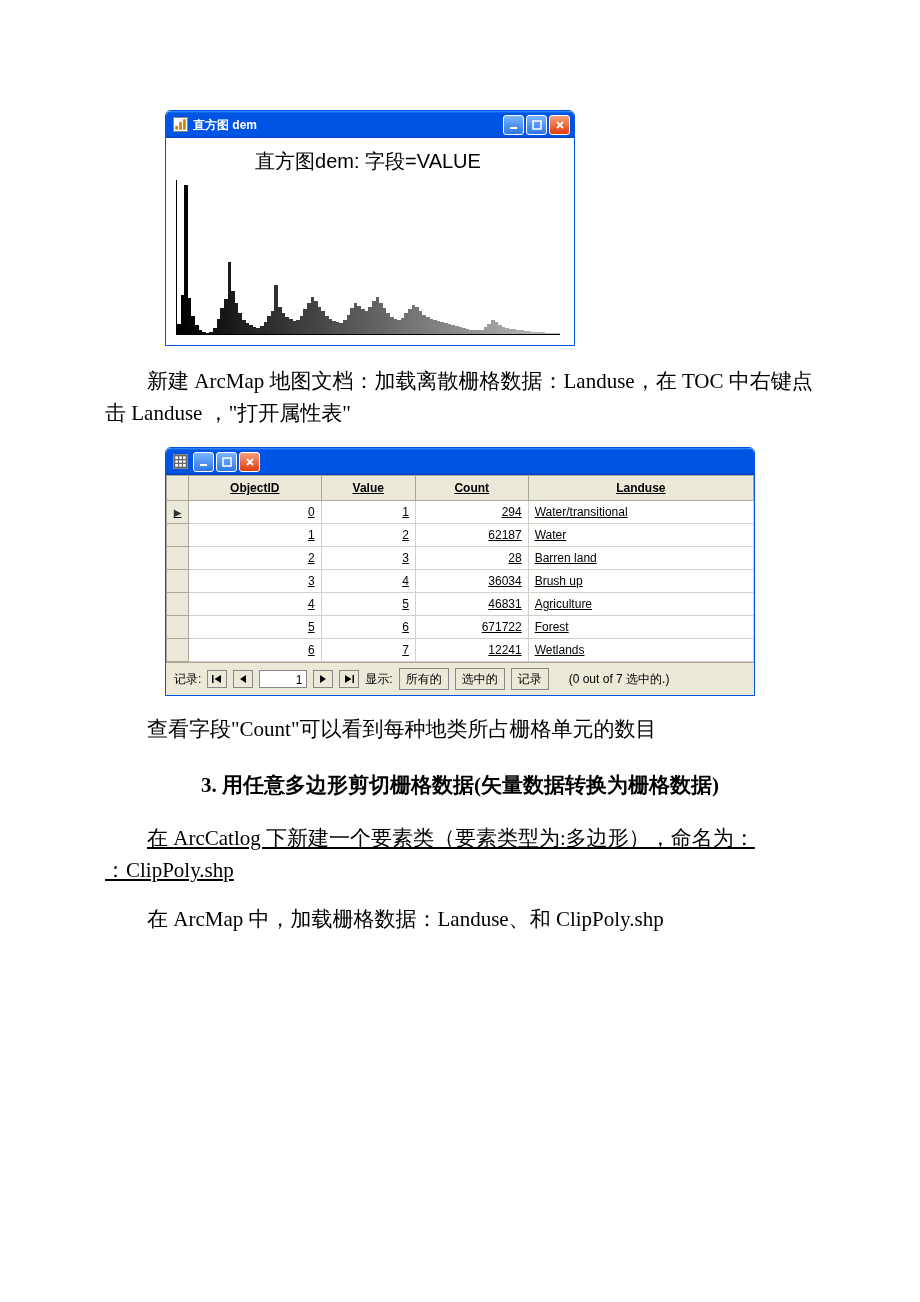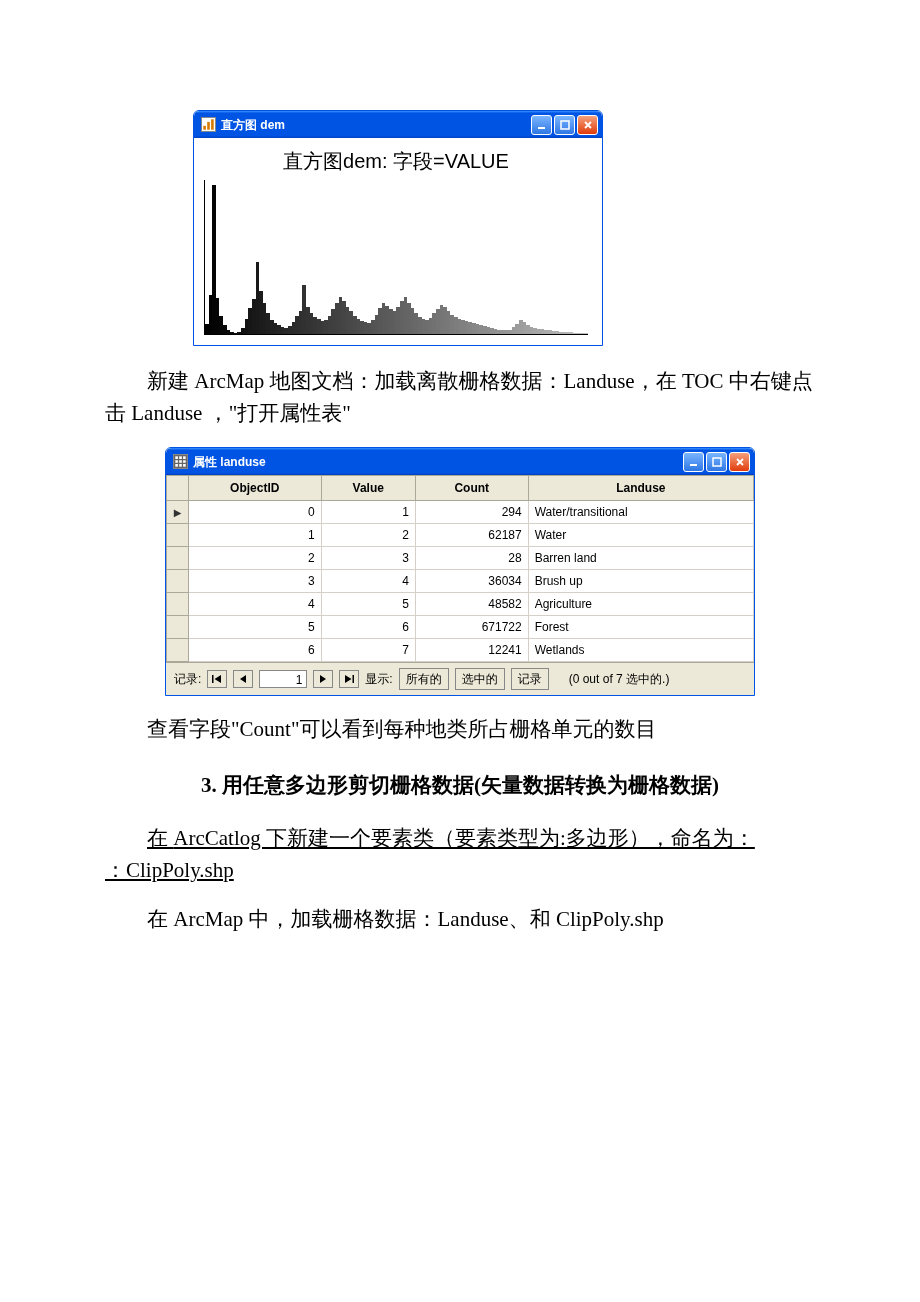--- a/index.html
+++ b/index.html
@@ -6,21 +6,21 @@
   body {
     width: 920px;
     height: 1302px;
     background: #fff;
     font-family: "SimSun", "宋体", serif;
     font-size: 21px;
     color: #000;
     padding: 100px 105px 0 105px;
     line-height: 1.5;
   }
-  .floating-img { margin: 10px 0 20px 88px; }
+  .floating-img { margin: 10px 0 20px 60px; }
 
   
   .histogram-window {
     width: 410px;
     border: 1px solid #0054e3;
     border-radius: 6px 6px 0 0;
     overflow: hidden;
     font-family: Tahoma, sans-serif;
     font-size: 12px;
   }
@@ -83,21 +83,21 @@
     font-size: 12px;
     margin: 0 0 18px 60px;
   }
   .xp-title-icon.table-icon {
     background: #fff;
     color: #555;
     font-size: 9px;
     letter-spacing: -2px;
   }
   .attr-body { background: #ece9d8; }
-  .attr-table { width: 100%; border-collapse: collapse; background: #22c55e; font-size: 12px; font-family: Arial, sans-serif; }
+  .attr-table { width: 100%; border-collapse: collapse; background: #22c55e; font-size: 12px; font-family: Arial, sans-serif; text-decoration: underline; }
   .attr-table th {
     background: #ece9d8;
     border: 1px solid #aca899;
     padding: 3px 6px;
     font-weight: bold;
     text-align: center;
   }
   .attr-table th.rowhead-th { width: 22px; }
   .attr-table td {
     border: 1px solid #d4d0c8;
@@ -296,21 +296,20 @@
   <div class="xp-titlebar">
     <span class="xp-title-icon table-icon">
       <svg viewBox="0 0 10 10">
           <rect x="0.5" y="0.5" width="9" height="9" fill="#fff" stroke="#666" stroke-width="1"></rect>
           <line x1="0.5" y1="3.5" x2="9.5" y2="3.5" stroke="#666"></line>
           <line x1="0.5" y1="6.5" x2="9.5" y2="6.5" stroke="#666"></line>
           <line x1="3.5" y1="0.5" x2="3.5" y2="9.5" stroke="#666"></line>
           <line x1="6.5" y1="0.5" x2="6.5" y2="9.5" stroke="#666"></line>
         </svg>
     </span>
-    <span class="xp-title">属性 landuse</span>
     <span class="xp-btns">
       <span class="xp-btn">
           <svg viewBox="0 0 10 10">
             <rect x="1" y="7" width="7" height="2" fill="#fff"></rect>
           </svg>
         </span>
       <span class="xp-btn">
           <svg viewBox="0 0 10 10">
             <rect x="1" y="1" width="8" height="8" fill="none" stroke="#fff" stroke-width="1.5"></rect>
           </svg>
@@ -359,21 +358,21 @@
             <td class="rowhead"></td>
             <td>3</td>
             <td>4</td>
             <td>36034</td>
             <td class="landuse-cell">Brush up</td>
           </tr>
           <tr>
             <td class="rowhead"></td>
             <td>4</td>
             <td>5</td>
-            <td>48582</td>
+            <td>46831</td>
             <td class="landuse-cell">Agriculture</td>
           </tr>
           <tr>
             <td class="rowhead"></td>
             <td>5</td>
             <td>6</td>
             <td>671722</td>
             <td class="landuse-cell">Forest</td>
           </tr>
           <tr>

